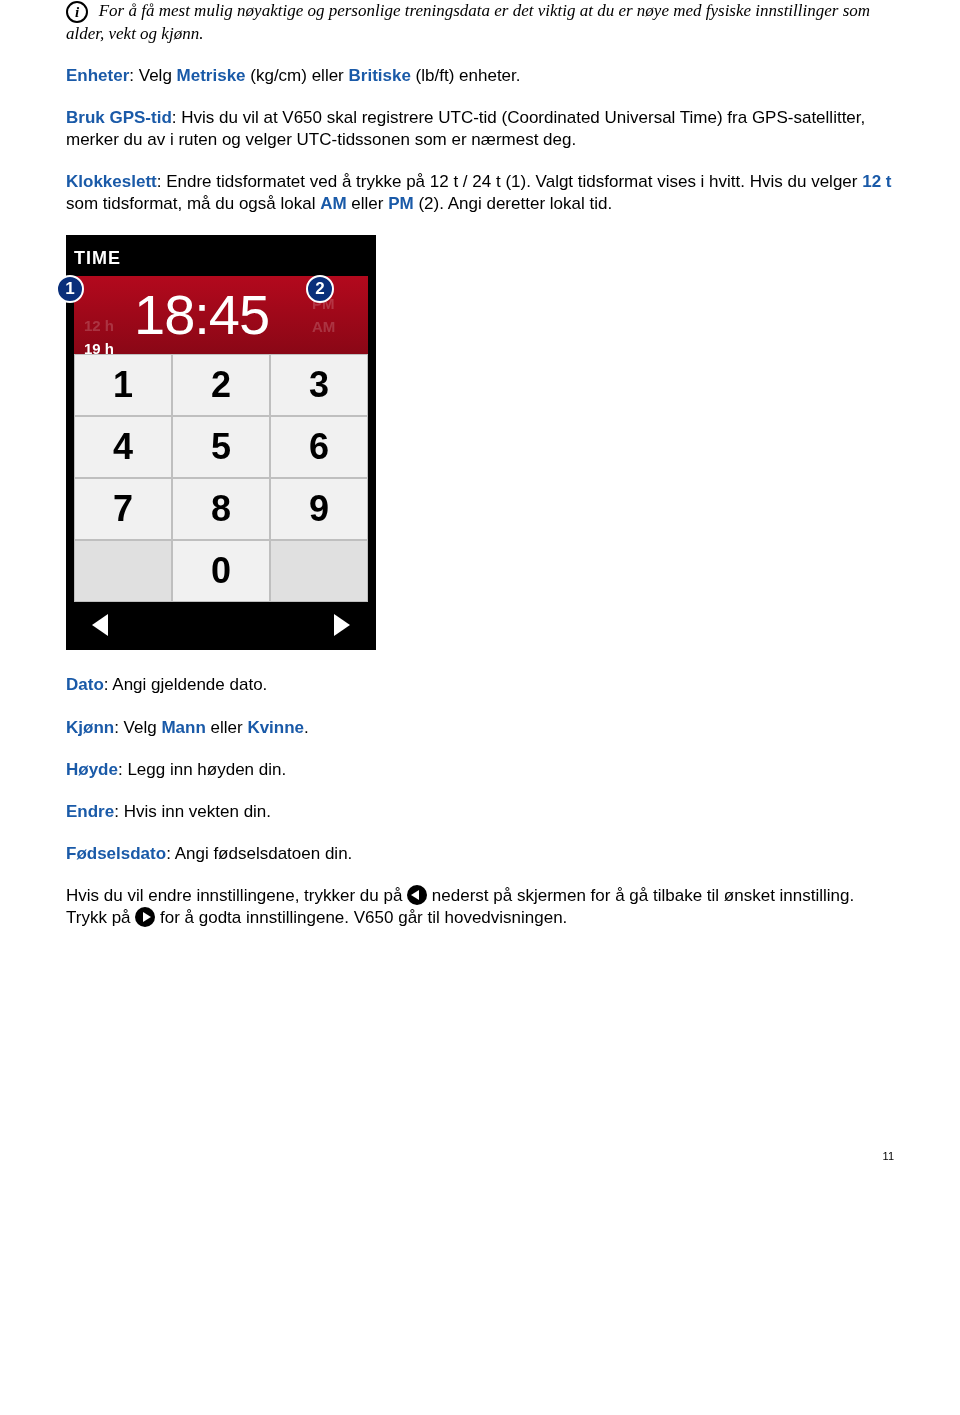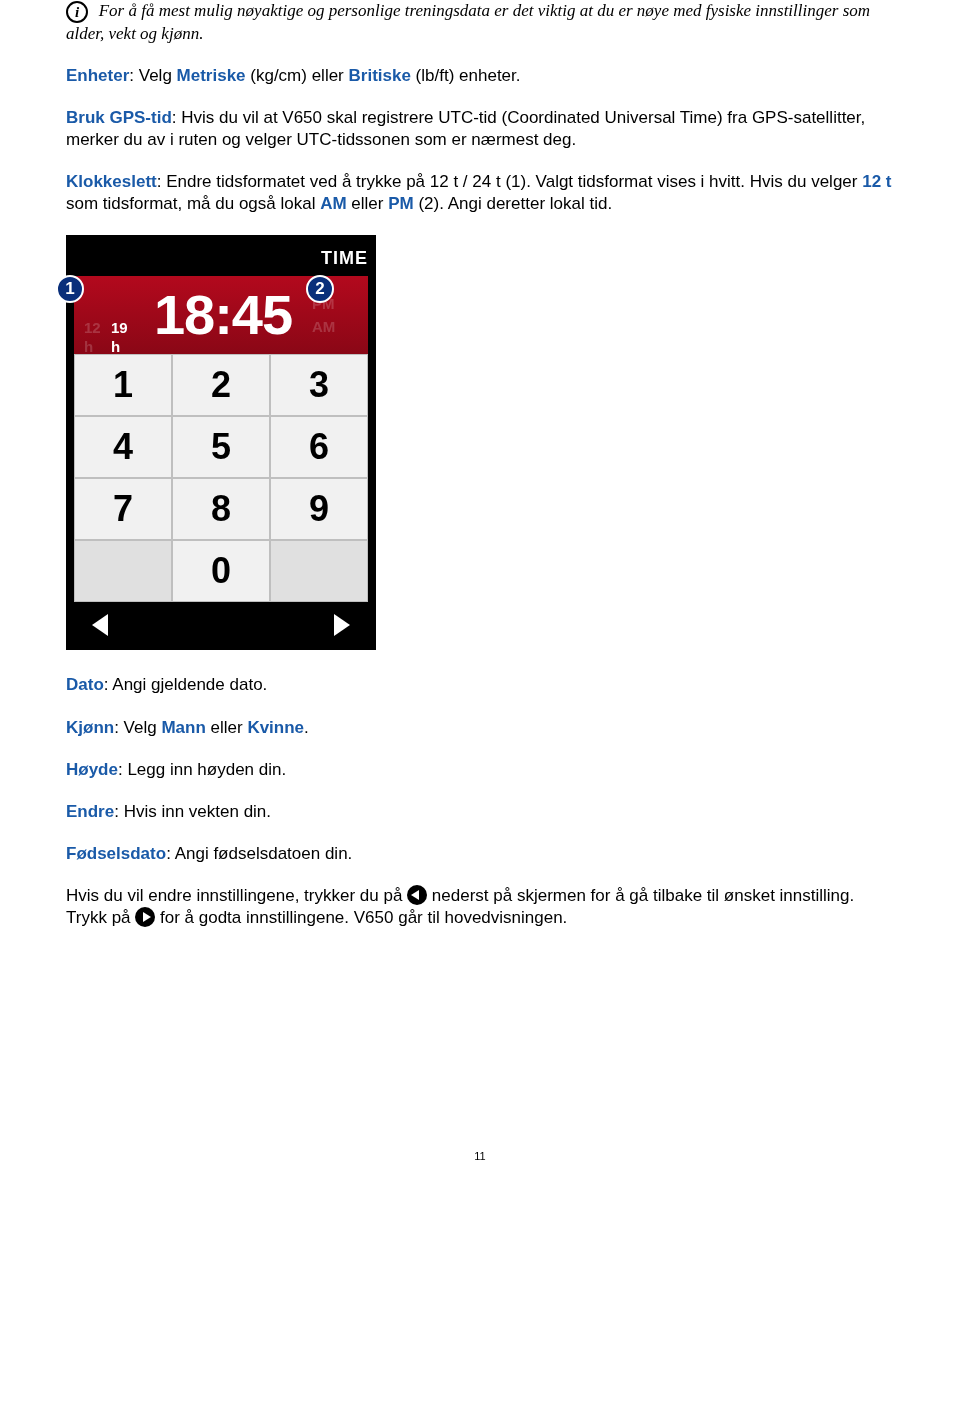--- a/index.html
+++ b/index.html
@@ -35,50 +35,50 @@
   
   .device {
     width: 310px;
     background: #000;
     padding: 8px;
     position: relative;
     margin-bottom: 24px;
   }
   .device-title {
     color: #fff;
-    text-align: right;
+    text-align: left;
     font-weight: bold;
     font-size: 18px;
     letter-spacing: 1px;
     padding: 4px 0 6px 0;
     font-family: "Arial Narrow", Arial, sans-serif;
   }
   .time-row {
     background: linear-gradient(#b3091d, #8a0716);
     display: flex;
     align-items: center;
     height: 78px;
     position: relative;
   }
   .hcol-left {
     width: 60px;
     padding-left: 10px;
     display: flex;
-    flex-direction: row;
+    flex-direction: column;
     gap: 4px;
     margin-top: 44px;
   }
   .hcol-left .faded { color: rgba(255,255,255,0.18); font-size: 15px; font-weight: bold; }
   .hcol-left .on    { color: #fff; font-size: 15px; font-weight: bold; }
   .time-big {
     flex: 1;
     color: #fff;
     font-size: 56px;
-    font-weight: bold;
-    text-align: center;
+    font-weight: normal;
+    text-align: left;
     font-family: "Arial Narrow", Arial, sans-serif;
     letter-spacing: -1px;
   }
   .hcol-right {
     width: 56px;
     display: flex;
     flex-direction: column;
     gap: 4px;
   }
   .hcol-right .faded { color: rgba(255,255,255,0.18); font-size: 15px; font-weight: bold; }
@@ -152,21 +152,21 @@
     content: "";
     position: absolute;
     left: 8px; top: 5px;
     width: 0; height: 0;
     border-top: 5px solid transparent;
     border-bottom: 5px solid transparent;
     border-left: 8px solid #fff;
   }
 
   .page-num {
-    text-align: center;
+    text-align: right;
     font-size: 11px;
     margin-top: 220px;
   }
 </style>
 </head>
 <body>
 
 <p class="para">
   <span class="info-icon">i</span>
   <span class="italic">For å få mest mulig nøyaktige og personlige treningsdata er det viktig at du er nøye med fysiske innstillinger som alder, vekt og kjønn.</span>

